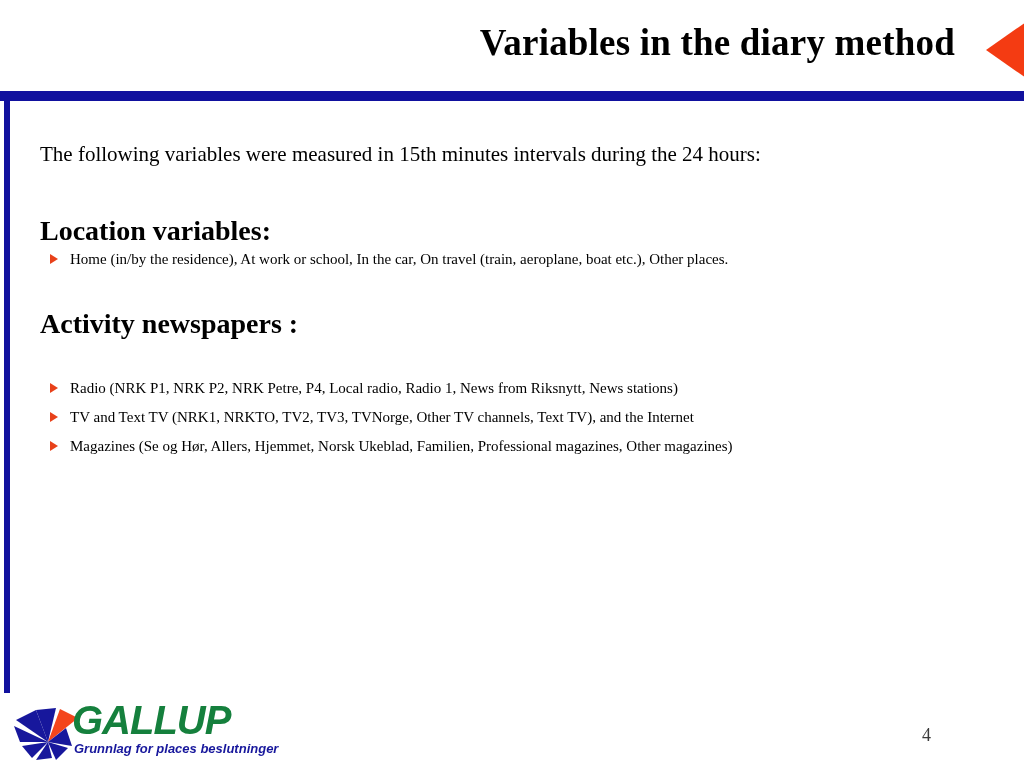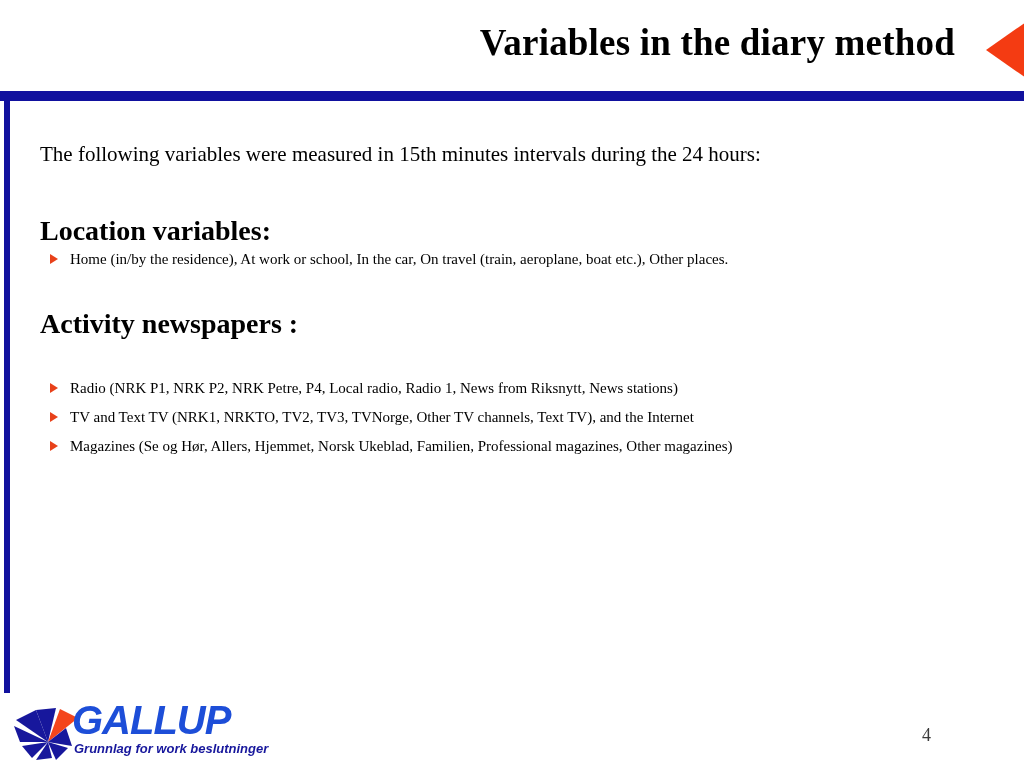--- a/index.html
+++ b/index.html
@@ -145,21 +145,21 @@
   #gallup-wordmark {
     position: absolute;
     left: 62px;
     top: 2px;
     font-family: "Liberation Sans", "DejaVu Sans", sans-serif;
     font-weight: bold;
     font-style: italic;
     font-size: 40px;
     line-height: 40px;
     letter-spacing: -1px;
-    color: #1d4ed8;
+    color: #15803d;
   }
   #gallup-tagline {
     position: absolute;
     left: 64px;
     top: 44px;
     font-family: "Liberation Sans", "DejaVu Sans", sans-serif;
     font-weight: bold;
     font-style: italic;
     font-size: 13px;
     line-height: 14px;
@@ -232,16 +232,16 @@
       <polygon points="38,44 26,12 46,10" fill="#17179c"></polygon>
       <polygon points="38,44 50,11 68,20" fill="#f4451c"></polygon>
       <polygon points="38,44 56,30 62,48" fill="#17179c"></polygon>
       <polygon points="38,44 58,50 46,62" fill="#17179c"></polygon>
       <polygon points="38,44 42,60 26,62" fill="#17179c"></polygon>
       <polygon points="38,44 22,60 12,48" fill="#17179c"></polygon>
       <polygon points="38,44 10,44 4,28" fill="#17179c"></polygon>
     </g>
   </svg>
   <div id="gallup-wordmark">GALLUP</div>
-  <div id="gallup-tagline">Grunnlag for work beslutninger</div>
+  <div id="gallup-tagline">Grunnlag for places beslutninger</div>
 </div>
 
 <div id="slide-number">4</div>
 
 </body></html>

